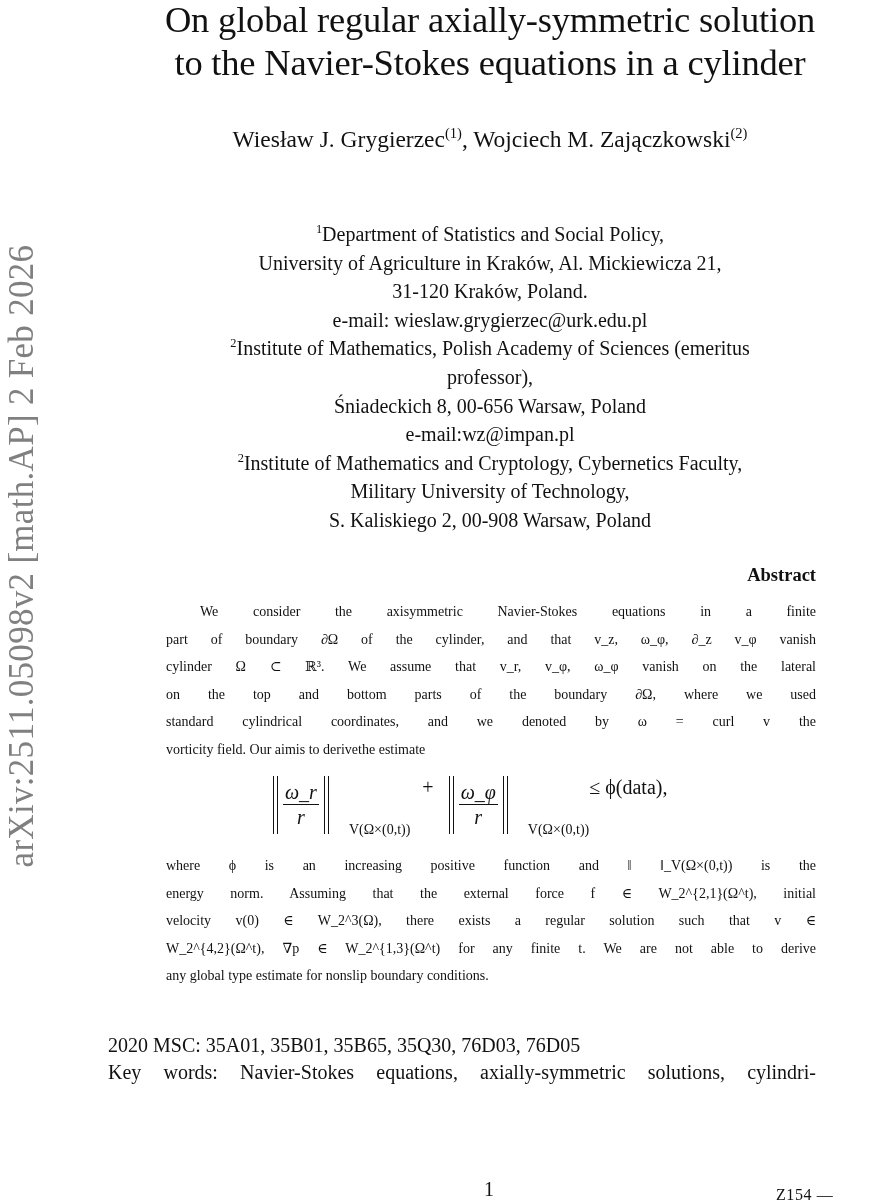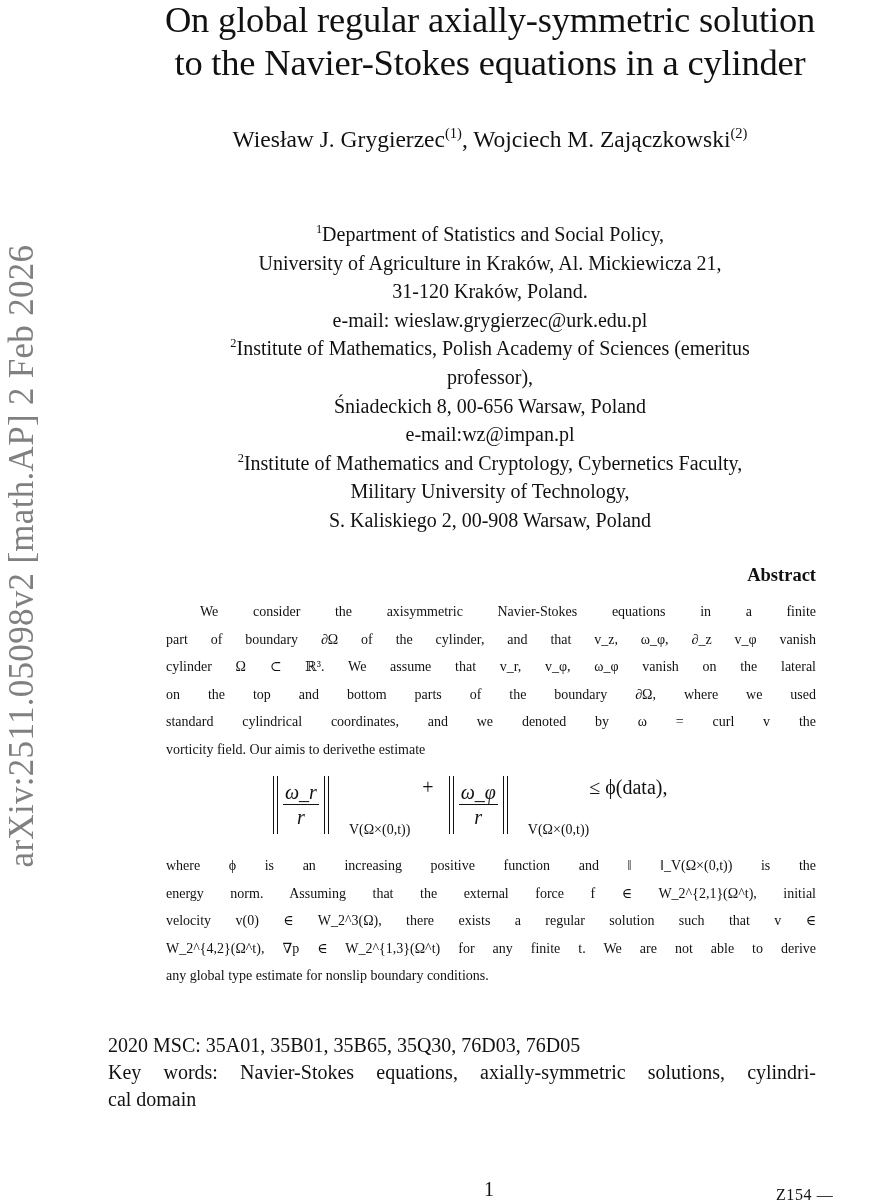--- a/index.html
+++ b/index.html
@@ -221,17 +221,16 @@
   <div class="line">where ϕ is an increasing positive function and ‖ ‖_V(Ω×(0,t)) is the</div>
   <div class="line">energy norm. Assuming that the external force f ∈ W_2^{2,1}(Ω^t), initial</div>
   <div class="line">velocity v(0) ∈ W_2^3(Ω), there exists a regular solution such that v ∈</div>
   <div class="line">W_2^{4,2}(Ω^t), ∇p ∈ W_2^{1,3}(Ω^t) for any finite t. We are not able to derive</div>
   <div class="line last">any global type estimate for nonslip boundary conditions.</div>
 </div>
 
 <div class="meta">
   <div>2020 MSC: 35A01, 35B01, 35B65, 35Q30, 76D03, 76D05</div>
   <div class="line">Key words: Navier-Stokes equations, axially-symmetric solutions, cylindri-</div>
-  <div>cal domain</div>
 </div>
 
 <div class="page-num">1</div>
 <div class="page-tag">Z154 — 4−2−2026</div>
 
 </body></html>

